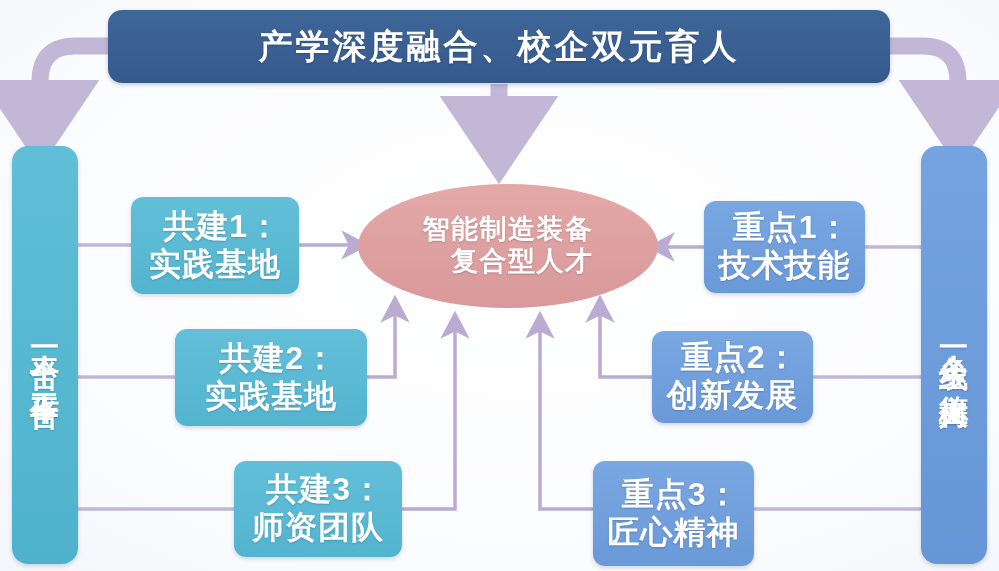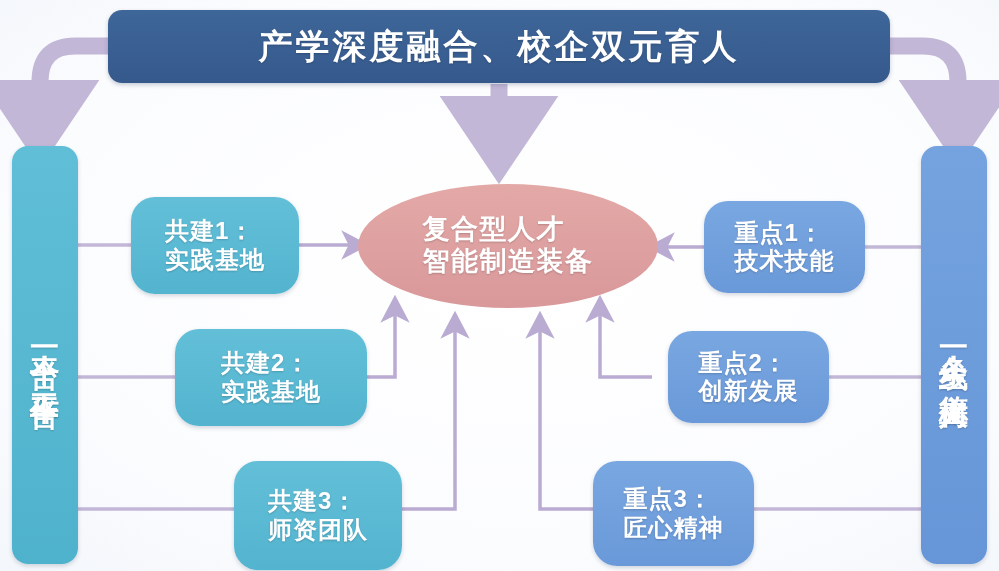--- a/index.html
+++ b/index.html
@@ -23,21 +23,21 @@
     height: 571px;
     pointer-events: none;
   }
 
   .node {
     position: absolute;
     box-sizing: border-box;
     display: flex;
     align-items: center;
     justify-content: center;
-    text-align: left;
+    text-align: right;
     color: #ffffff;
     font-weight: bold;
     letter-spacing: 0.5px;
     line-height: 1.18;
     text-shadow: 0 1px 2px rgba(0,0,0,0.18);
   }
 
   
   .title-box {
     left: 108px;
@@ -83,39 +83,39 @@
     height: 124px;
     border-radius: 50%;
     background: linear-gradient(180deg, #e3a9a7 0%, #d9989a 100%);
     font-size: 27px;
     letter-spacing: 1.5px;
     z-index: 3;
   }
 
   
   .leaf {
-    border-radius: 24px;
-    font-size: 24px;
+    border-radius: 12px;
+    font-size: 32px;
     letter-spacing: 1px;
     padding: 8px 12px;
     box-shadow: 0 2px 4px rgba(40,60,90,0.2);
     z-index: 2;
   }
   .leaf-teal {
     background: linear-gradient(180deg, #63bfd8 0%, #53b4cf 100%);
   }
   .leaf-blue {
     background: linear-gradient(180deg, #79a7e1 0%, #6a99d9 100%);
   }
 
   .leaf-l1 { left: 131px; top: 197px; width: 168px; height: 97px; }
   .leaf-l2 { left: 175px; top: 329px; width: 192px; height: 97px; }
-  .leaf-l3 { left: 234px; top: 461px; width: 168px; height: 109px; }
+  .leaf-l3 { left: 234px; top: 461px; width: 168px; height: 96px; }
   .leaf-r1 { left: 704px; top: 201px; width: 161px; height: 92px; }
-  .leaf-r2 { left: 652px; top: 331px; width: 161px; height: 92px; margin-left: 16px; }
+  .leaf-r2 { left: 652px; top: 331px; width: 161px; height: 92px; }
   .leaf-r3 { left: 593px; top: 461px; width: 161px; height: 105px; }
 
   .node-text { display: block; }
 </style>
 </head>
 <body>
 
 <div id="stage">
 
   <svg id="connectors" viewBox="0 0 999 571" xmlns="http://www.w3.org/2000/svg">
@@ -162,22 +162,22 @@
   <div class="node pillar pillar-left">
     <span class="node-text">一个平台：工作平台</span>
   </div>
 
   <div class="node pillar pillar-right">
     <span class="node-text">一条主线：立德树人</span>
   </div>
 
   <div class="node center-oval">
     <div>
+      <span class="node-text">智能制造装备</span>
       <span class="node-text">复合型人才</span>
-      <span class="node-text">智能制造装备</span>
     </div>
   </div>
 
   <div class="node leaf leaf-teal leaf-l1">
     <div>
       <span class="node-text">共建1：</span>
       <span class="node-text">实践基地</span>
     </div>
   </div>
 

